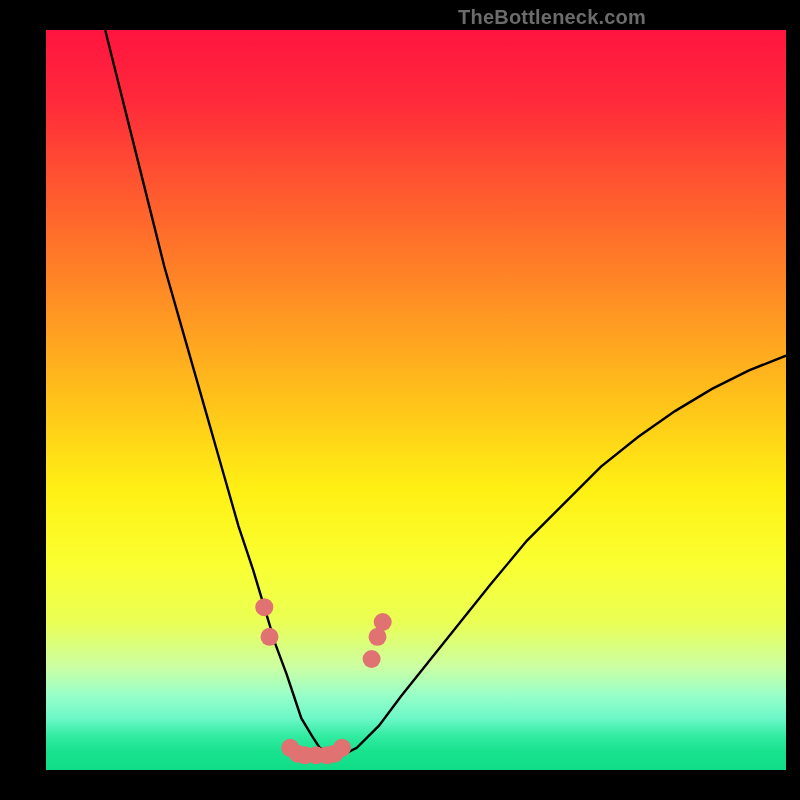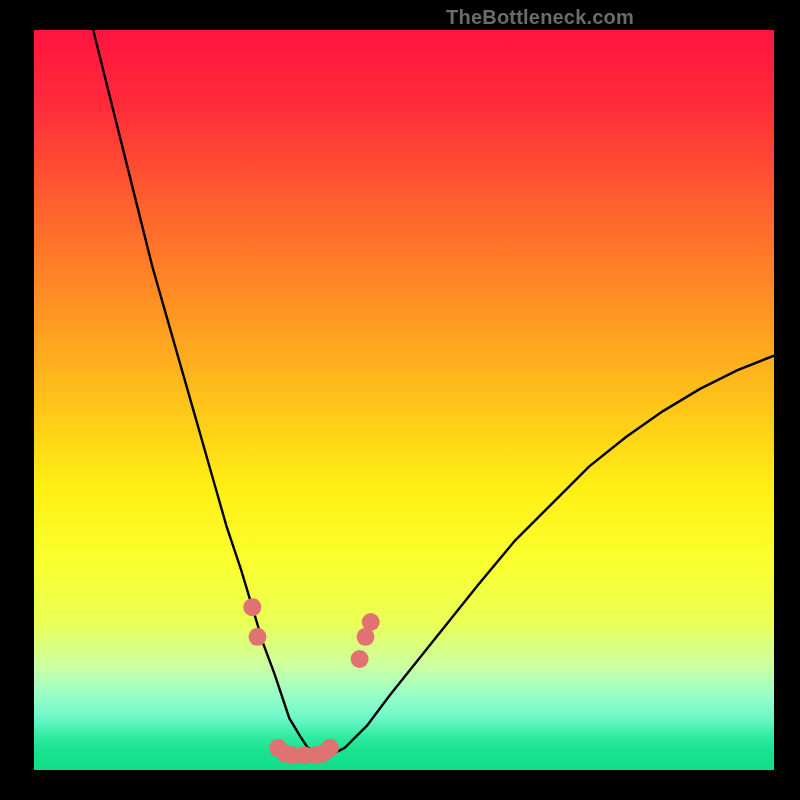--- a/index.html
+++ b/index.html
@@ -6,21 +6,21 @@
     margin: 0;
     padding: 0;
     width: 800px;
     height: 800px;
     overflow: hidden;
     background: #000;
     font-family: Arial, Helvetica, sans-serif;
   }
   .frame {
     position: absolute;
-    left: 4px;
+    left: 16px;
     top: 0;
     width: 642px;
     height: 800px;
     background: #000;
   }
   .plot-area {
     position: absolute;
     left: 30px;
     top: 30px;
     width: 740px;

